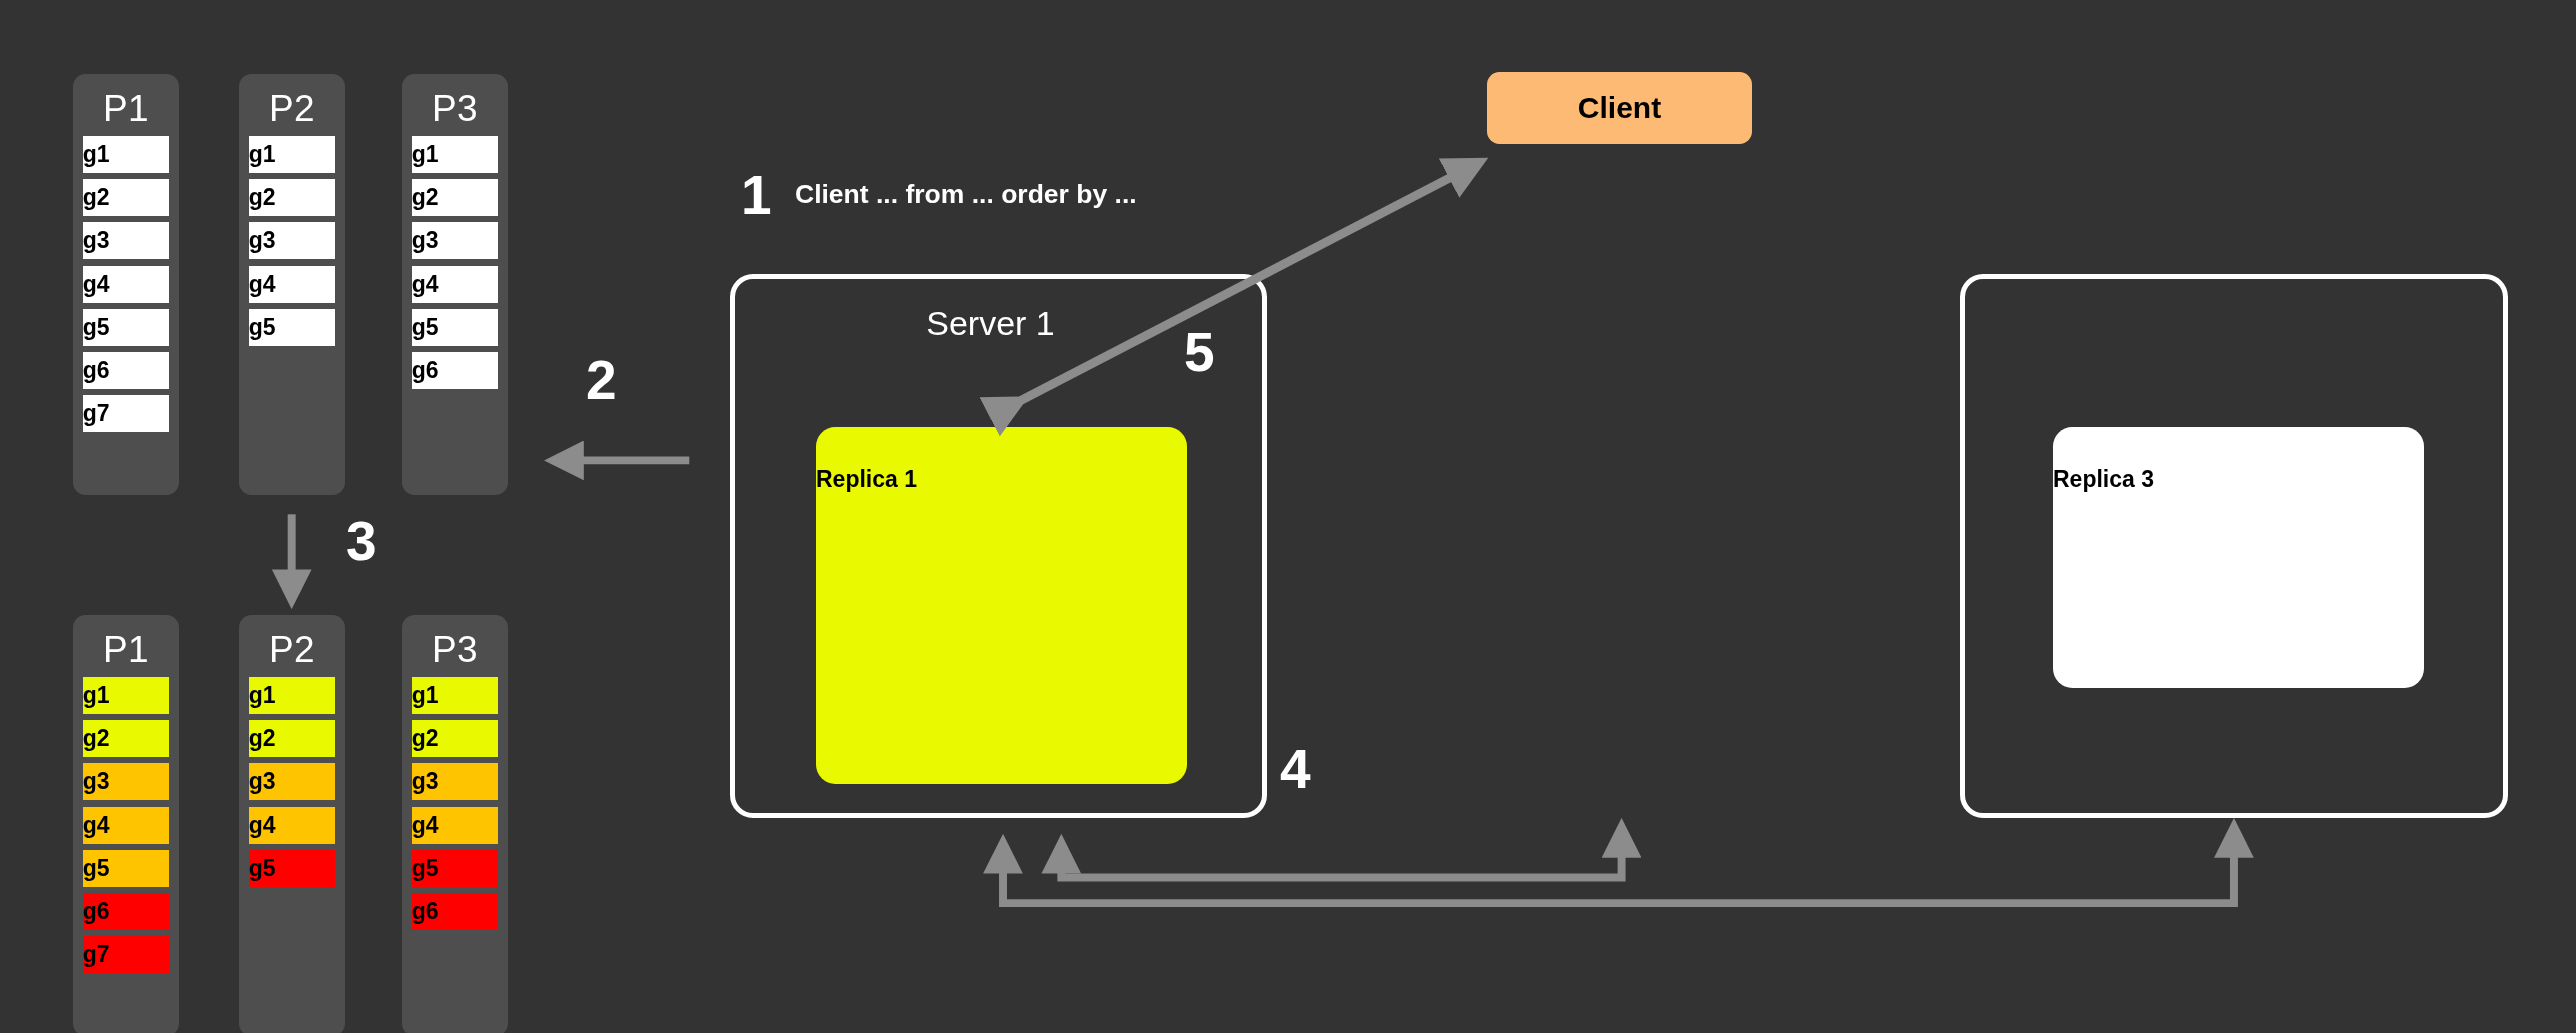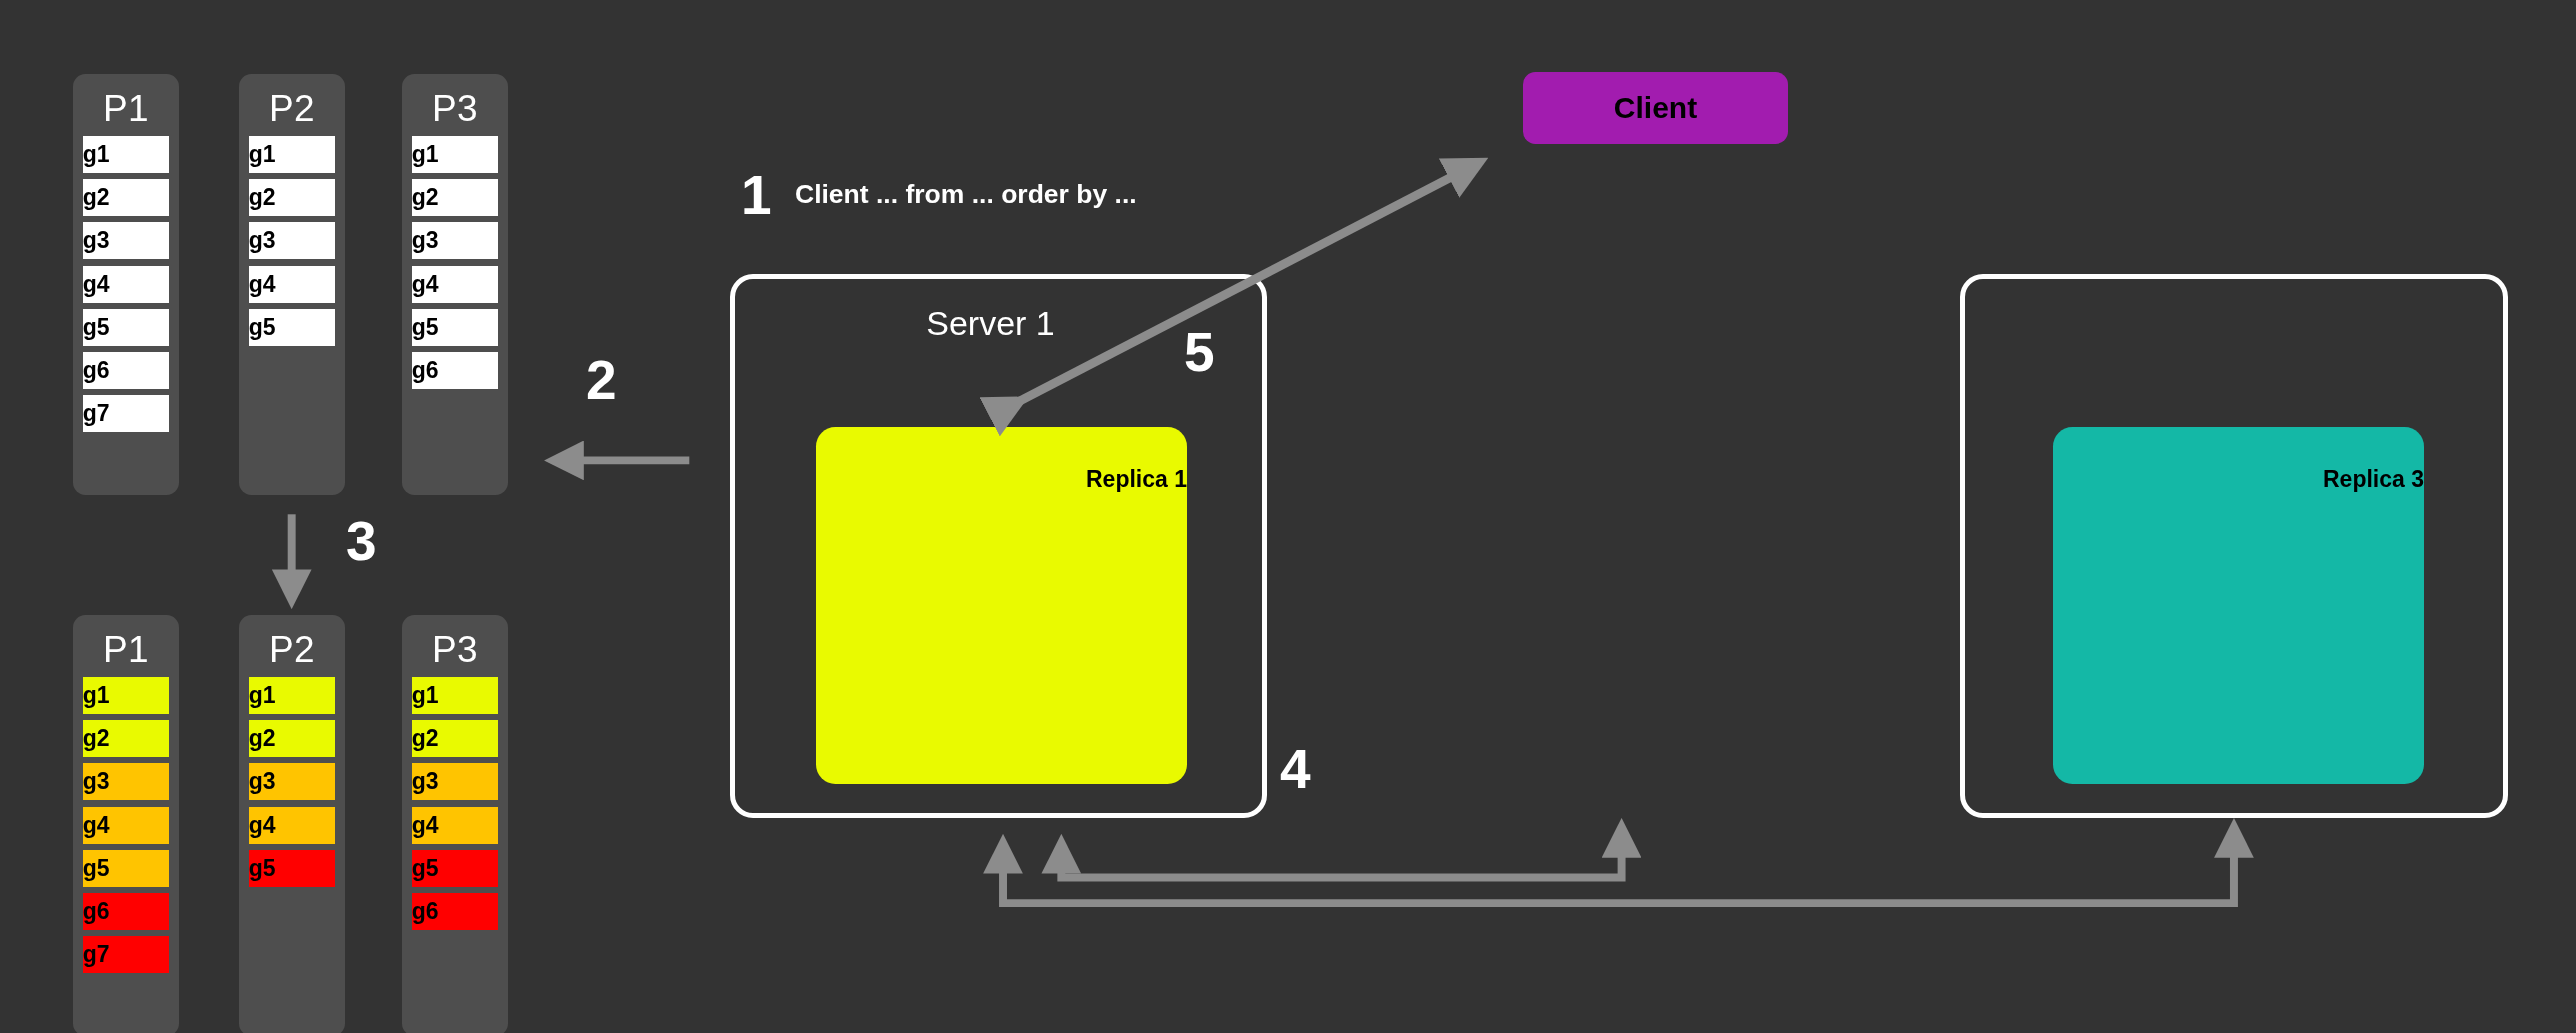--- a/index.html
+++ b/index.html
@@ -71,36 +71,35 @@
   }
   .replica {
     position: absolute;
     border-radius: 19.4px;
     box-sizing: border-box;
   }
   .replica-label {
     position: absolute;
     left: 0; right: 0;
     top: 39px;
-    text-align: right;
+    text-align: left;
     color: #000000;
     font-size: 23px;
     font-weight: bold;
   }
 
   
   #client-box {
     position: absolute;
     left: 1487px;
     top: 72px;
     width: 265px;
     height: 72px;
-    background: #a21caf;
+    background: #fdba74;
     border-radius: 12.4px;
-    margin-left: 36px;
   }
   #client-box .client-label {
     position: absolute;
     left: 0; right: 0; top: 50%;
     transform: translateY(-50%);
     text-align: center;
     font-size: 30px;
     font-weight: bold;
     color: #000000;
   }
@@ -224,21 +223,21 @@
 
   <div class="server" id="server-1" style="left:730px; top:274px; width:537px; height:544px;">
     <div class="server-title">Server 1</div>
     <div class="replica" style="left:81px; top:148px; width:371px; height:357px; background:#e9fa00;">
       <div class="replica-label">Replica 1</div>
     </div>
   </div>
 
 
   <div class="server" id="server-3" style="left:1960px; top:274px; width:548px; height:544px;">
-    <div class="replica" style="left:88px; top:148px; width:371px; height:357px; background:#14b8a6;">
+    <div class="replica" style="left:88px; top:148px; width:371px; height:261px; background:#ffffff;">
       <div class="replica-label">Replica 3</div>
     </div>
   </div>
 
   <div class="step" id="step-2">2</div>
   <div class="step" id="step-3">3</div>
   <div class="step" id="step-4">4</div>
   <div class="step" id="step-5">5</div>
 
   <svg id="arrows" viewBox="0 0 2915 1169">

